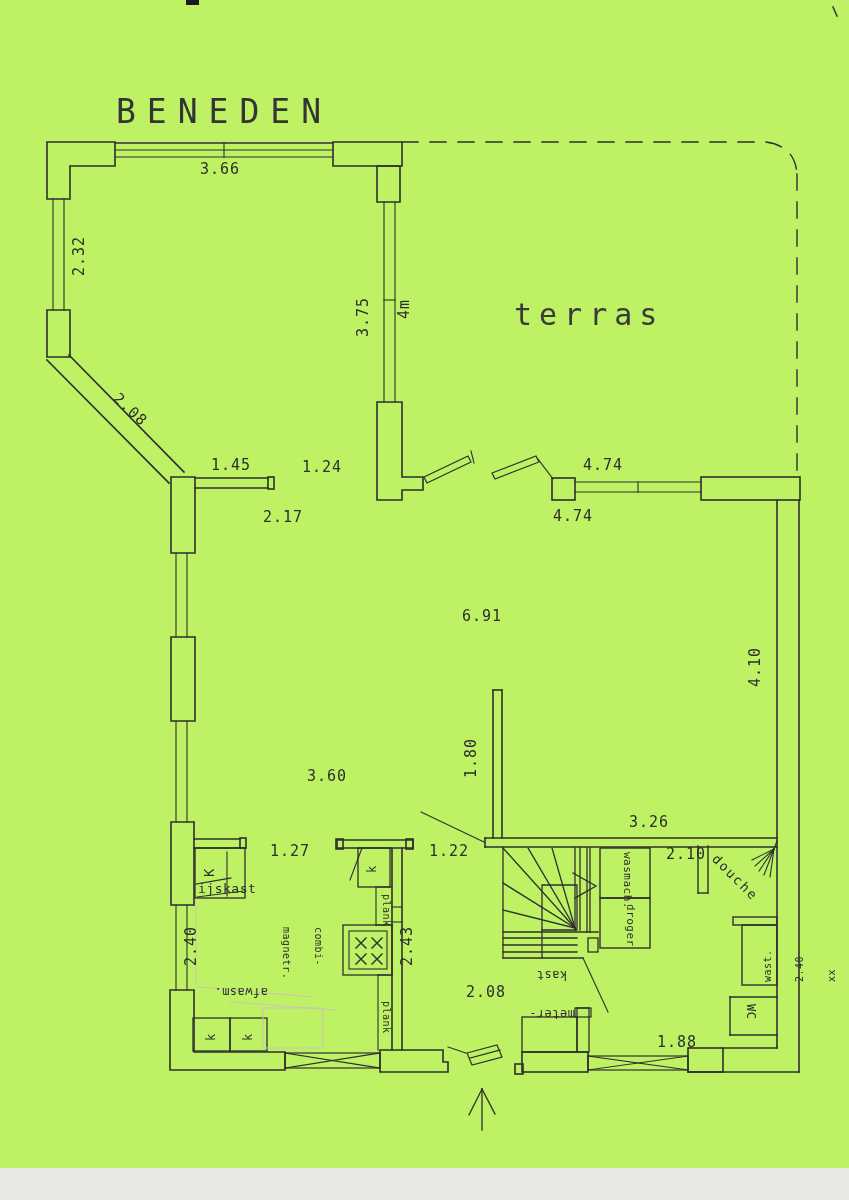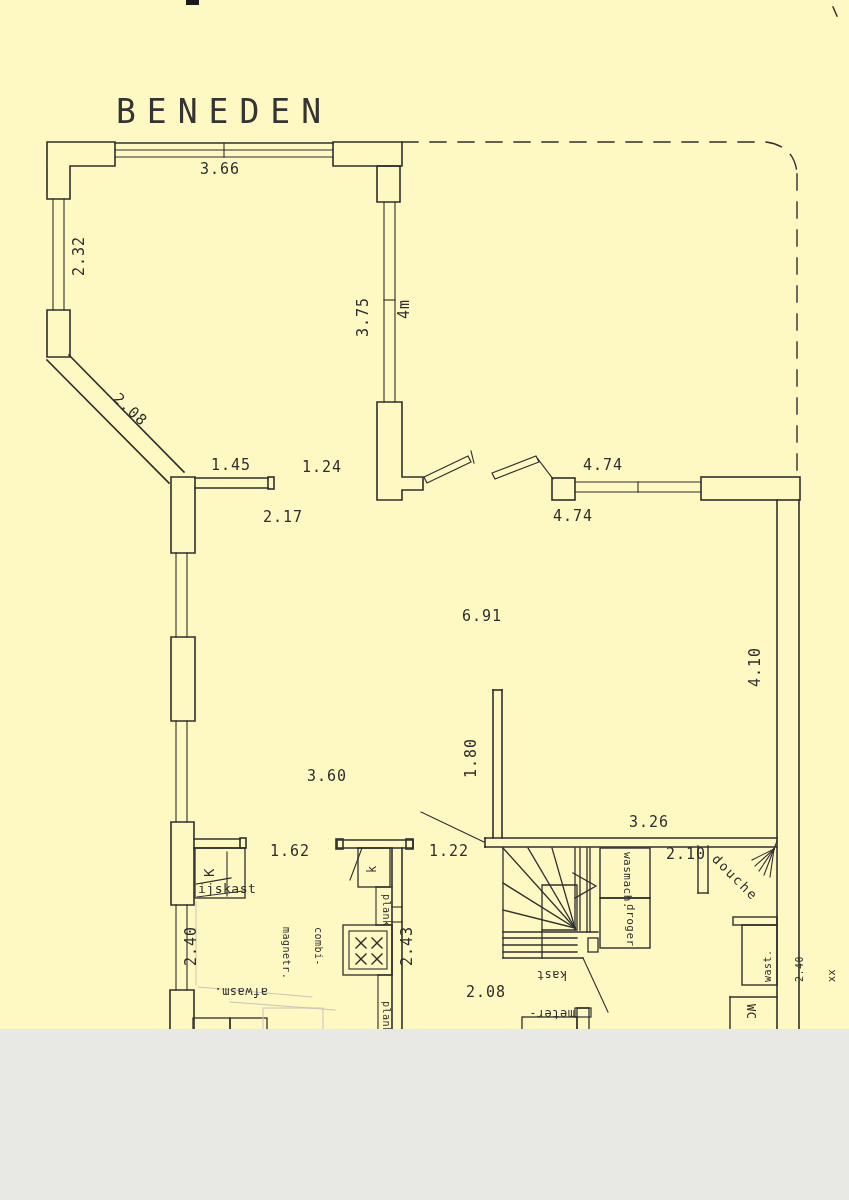--- a/index.html
+++ b/index.html
@@ -1,16 +1,16 @@
 <!DOCTYPE html>
 <html><head>
 <meta charset="utf-8">
 <style>
   html,body{margin:0;padding:0;background:#e8e8e4;}
-  #page{position:relative;width:849px;height:1029px;background:#fef9c3;overflow:hidden;
+  #page{position:relative;width:849px;height:1168px;background:#bef264;overflow:hidden;
         font-family:"DejaVu Sans Mono", monospace;color:#2e2e2e;}
   #plan-svg{position:absolute;left:0;top:0;}
   .lbl{position:absolute;font-size:15px;letter-spacing:1px;line-height:1.08;white-space:pre;}
   .sm{font-size:12px;letter-spacing:0.5px;}
   .xs{font-size:10px;letter-spacing:0.5px;}
   .fs11{font-size:11px;letter-spacing:0.5px;}
   .fs13{font-size:13px;letter-spacing:0.5px;}
   .fs14{font-size:14px;}
   .title{font-size:33px;letter-spacing:11px;color:#343434;}
   .terras{font-size:30px;letter-spacing:7px;color:#3a3a3a;}
@@ -221,36 +221,37 @@
 
       <g stroke="none" fill="#1a1a1a">
         <rect x="0" y="1183" width="7" height="17"></rect>
         <rect x="186" y="0" width="13" height="5"></rect>
       </g>
       <line x1="833" y1="7" x2="837" y2="16" stroke-width="1.5"></line>
     </g>
   </svg>
 
   <div class="lbl title" style="left:116px;top:94px;">BENEDEN</div>
+  <div class="lbl terras" style="left:514px;top:299px;">terras</div>
 
   <div class="lbl" style="left:200px;top:161px;">3.66</div>
   <div class="lbl r-90" style="left:71px;top:276px;">2.32</div>
   <div class="lbl r43" style="left:121px;top:390px;">2.08</div>
   <div class="lbl r-90" style="left:355px;top:337px;">3.75</div>
   <div class="lbl r-90" style="left:396px;top:319px;">4m</div>
   <div class="lbl" style="left:211px;top:457px;">1.45</div>
   <div class="lbl" style="left:302px;top:459px;">1.24</div>
   <div class="lbl" style="left:263px;top:509px;">2.17</div>
   <div class="lbl" style="left:583px;top:457px;">4.74</div>
   <div class="lbl" style="left:553px;top:508px;">4.74</div>
   <div class="lbl" style="left:462px;top:608px;text-align:center;">6.91</div>
   <div class="lbl r-90" style="left:463px;top:778px;">1.80</div>
   <div class="lbl r-90" style="left:747px;top:687px;">4.10</div>
   <div class="lbl" style="left:307px;top:768px;">3.60</div>
-  <div class="lbl" style="left:270px;top:843px;">1.62</div>
+  <div class="lbl" style="left:270px;top:843px;">1.27</div>
   <div class="lbl" style="left:429px;top:843px;">1.22</div>
   <div class="lbl" style="left:613px;top:814px;margin-left:16px;">3.26</div>
   <div class="lbl" style="left:666px;top:846px;">2.10</div>
   <div class="lbl r-90" style="left:183px;top:966px;">2.40</div>
   <div class="lbl r-90" style="left:399px;top:966px;">2.43</div>
   <div class="lbl" style="left:466px;top:984px;">2.08</div>
   <div class="lbl" style="left:657px;top:1034px;">1.88</div>
 
   <div class="lbl fs13" style="left:198px;top:882px;">ijskast</div>
   <div class="lbl r-90 fs14" style="left:202px;top:877px;">K</div>

